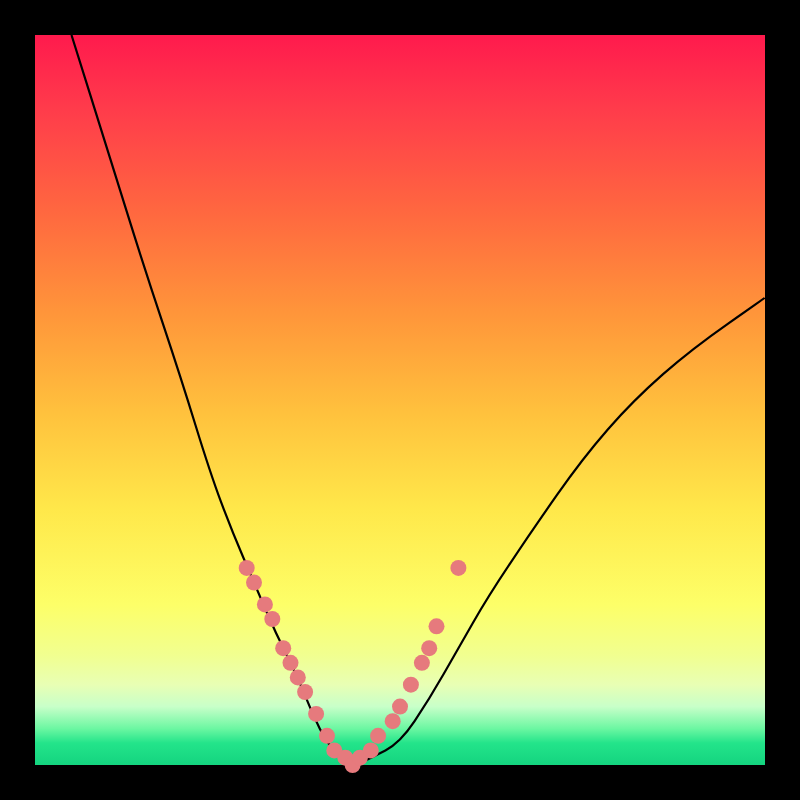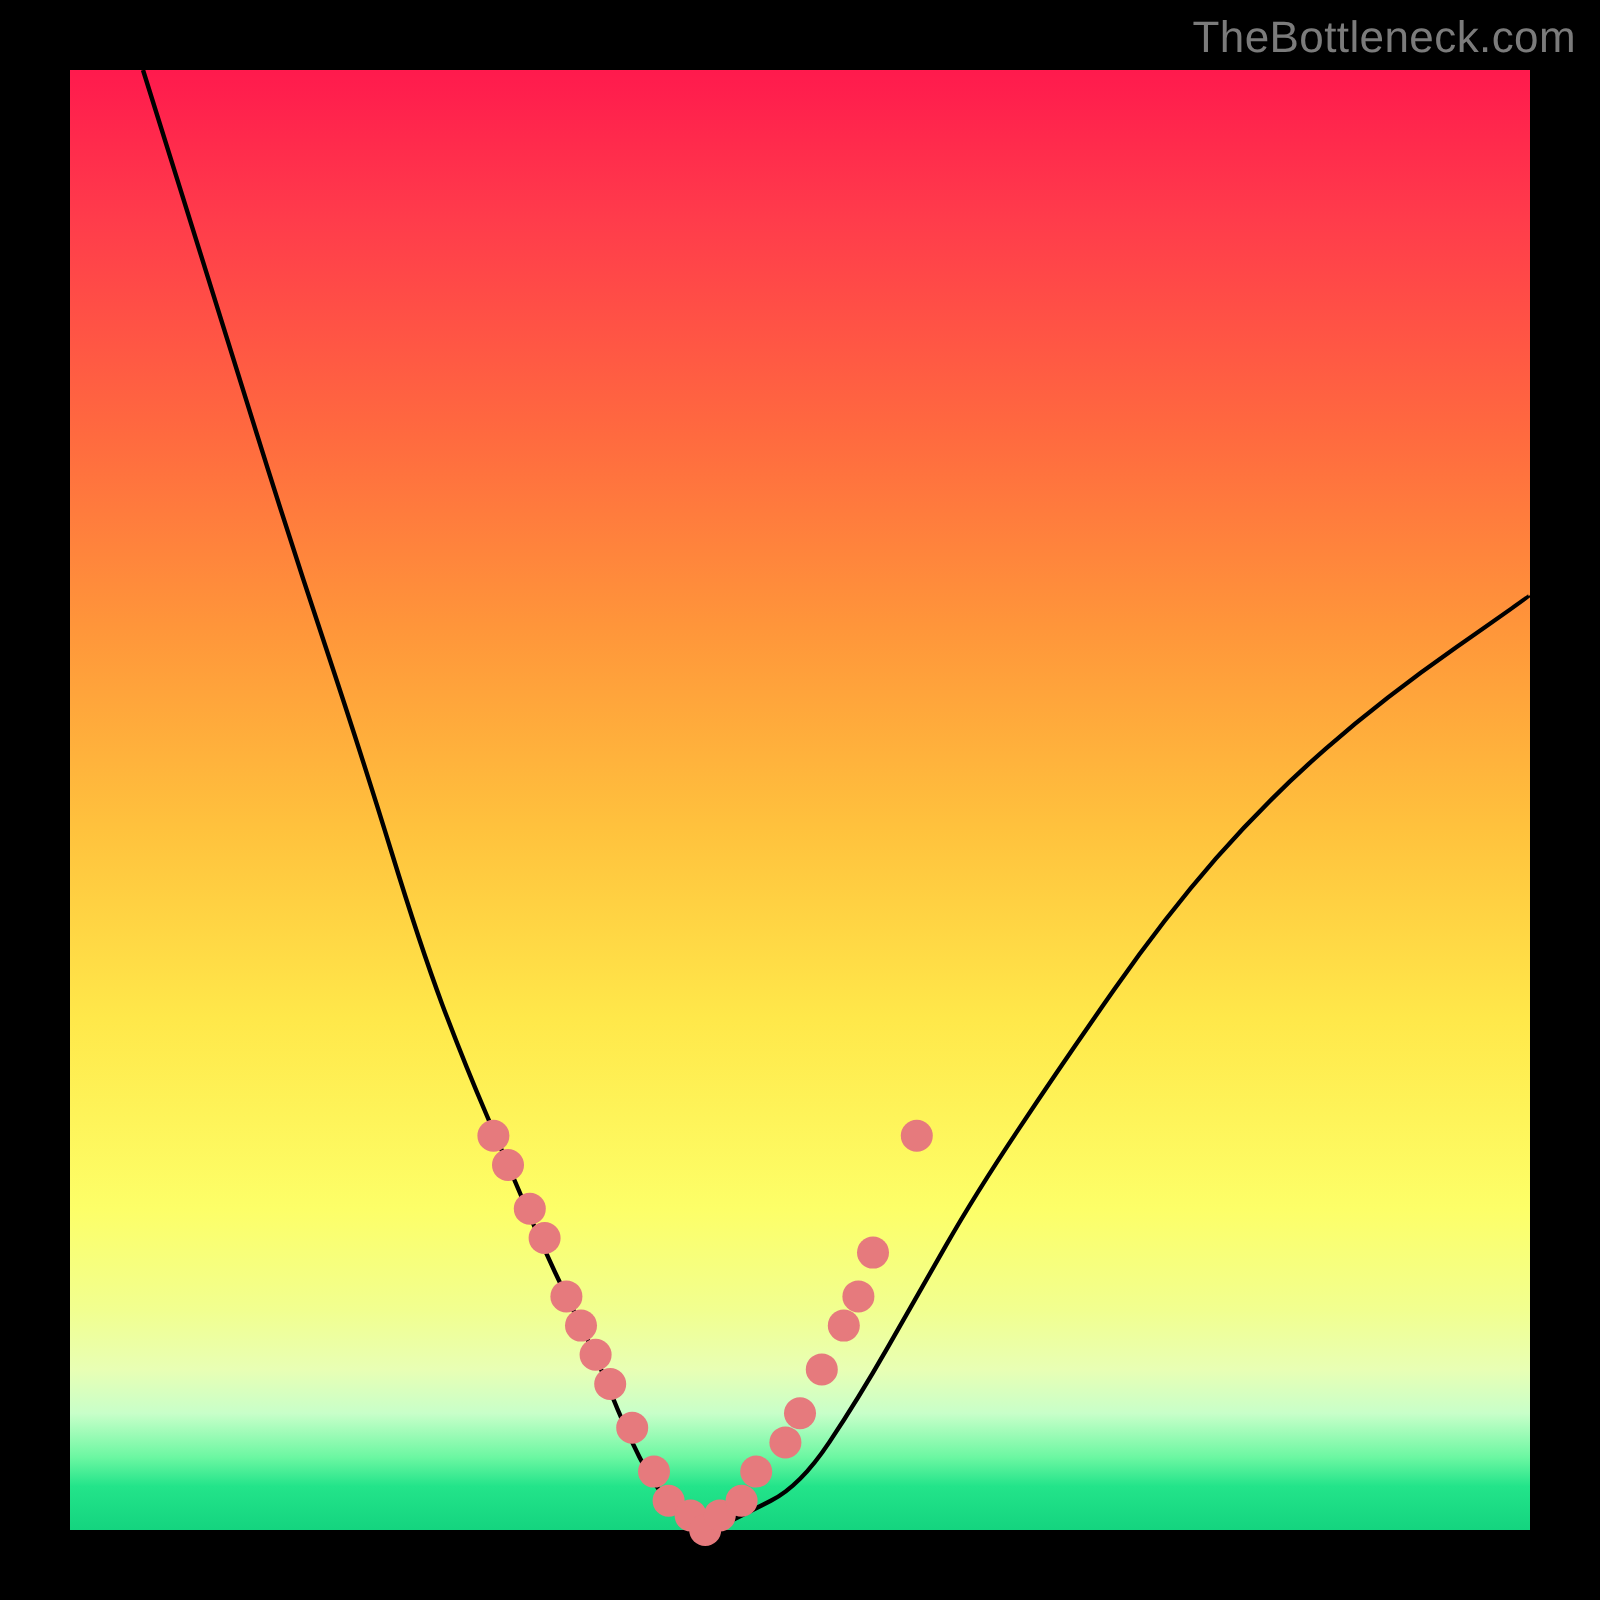--- a/index.html
+++ b/index.html
@@ -63,21 +63,20 @@
   }
   .dots circle {
     fill: #e67a7d;
     stroke: none;
   }
 </style>
 </head>
 <body>
 
 <div class="frame">
-  <div class="watermark">TheBottleneck.com</div>
 
   <div class="plot-area">
     <svg class="curve" viewBox="0 0 730 730" preserveAspectRatio="none">
       <path id="curve-path" d="M 36.5 0.0 Q 36.5 0.0 54.8 58.4 Q 73.0 116.8 91.3 175.2 Q 109.5 233.6 127.8 288.4 Q 146.0 343.1 160.6 390.5 Q 175.2 438.0 186.1 467.2 Q 197.1 496.4 208.1 522.0 Q 219.0 547.5 229.9 573.0 Q 240.9 598.6 251.9 620.5 Q 262.8 642.4 270.1 660.6 Q 277.4 678.9 284.7 693.5 Q 292.0 708.1 299.3 715.4 Q 306.6 722.7 313.9 726.4 Q 321.2 730.0 328.5 726.4 Q 335.8 722.7 350.4 715.4 Q 365.0 708.1 379.6 686.2 Q 394.2 664.3 408.8 638.8 Q 423.4 613.2 438.0 587.7 Q 452.6 562.1 474.5 529.3 Q 496.4 496.4 522.0 459.9 Q 547.5 423.4 573.0 394.2 Q 598.6 365.0 627.8 339.4 Q 657.0 313.9 693.5 288.4 T 730.0 262.8 "></path>
       <g class="dots" id="dots-group">
           <circle cx="211.7" cy="532.9" r="8"></circle>
           <circle cx="219.0" cy="547.5" r="8"></circle>
           <circle cx="229.9" cy="569.4" r="8"></circle>
           <circle cx="237.3" cy="584.0" r="8"></circle>
           <circle cx="248.2" cy="613.2" r="8"></circle>

